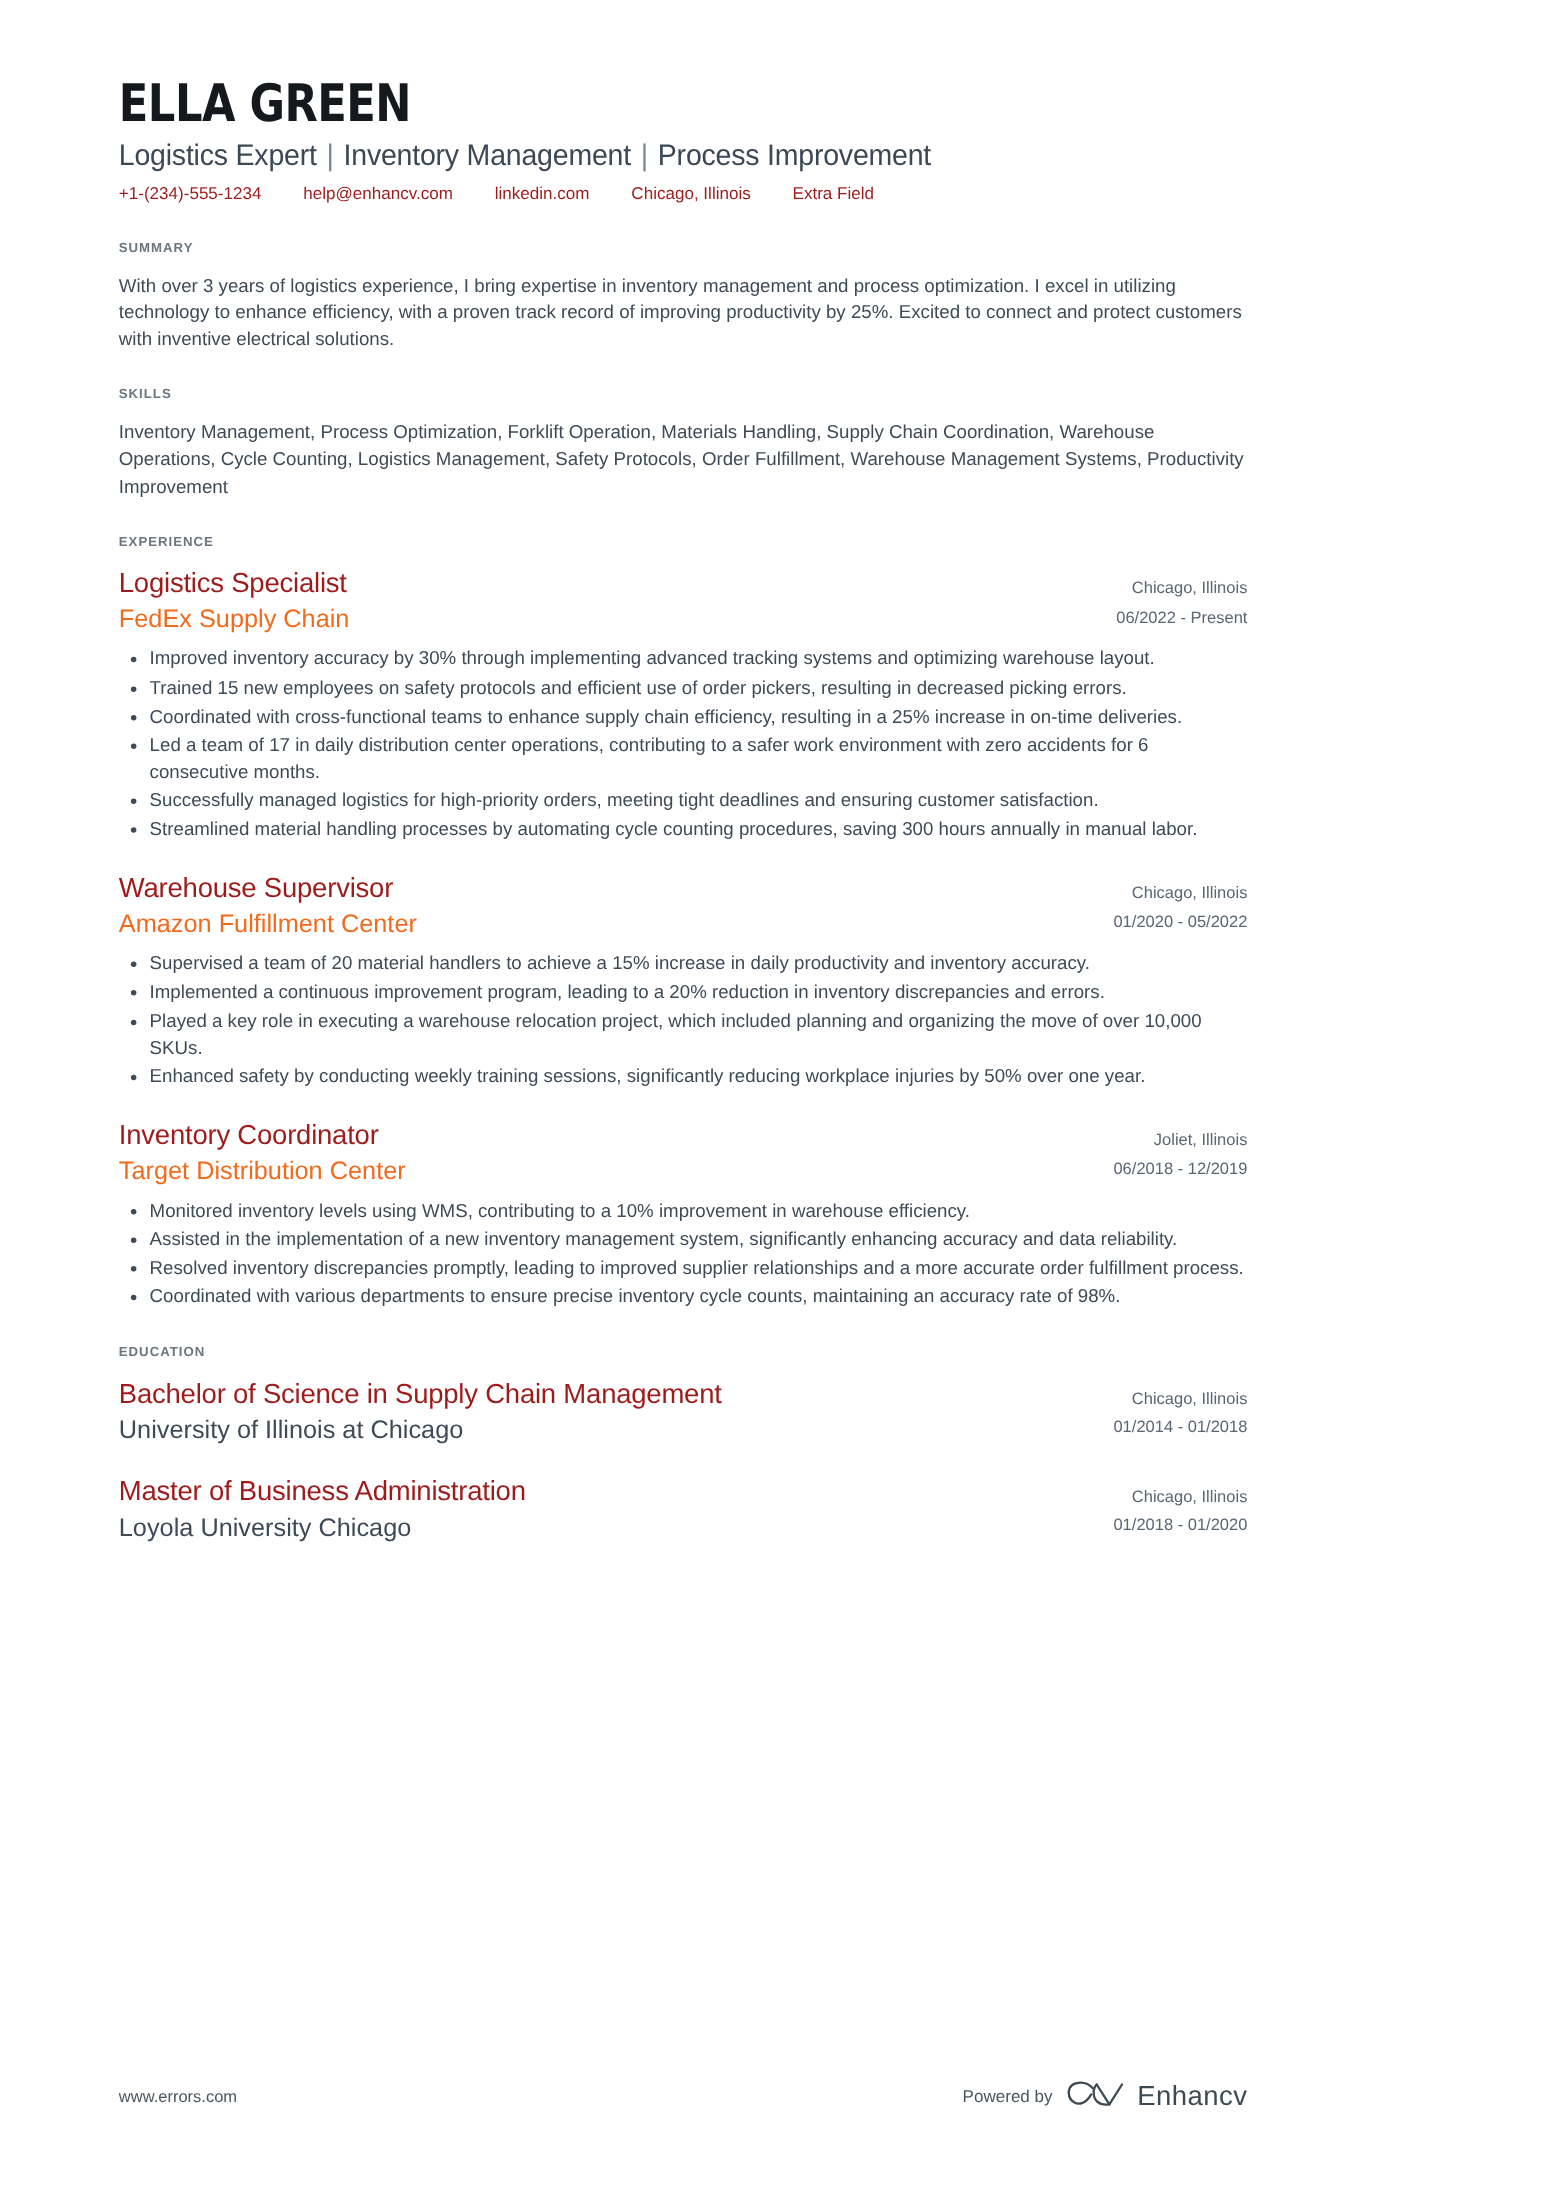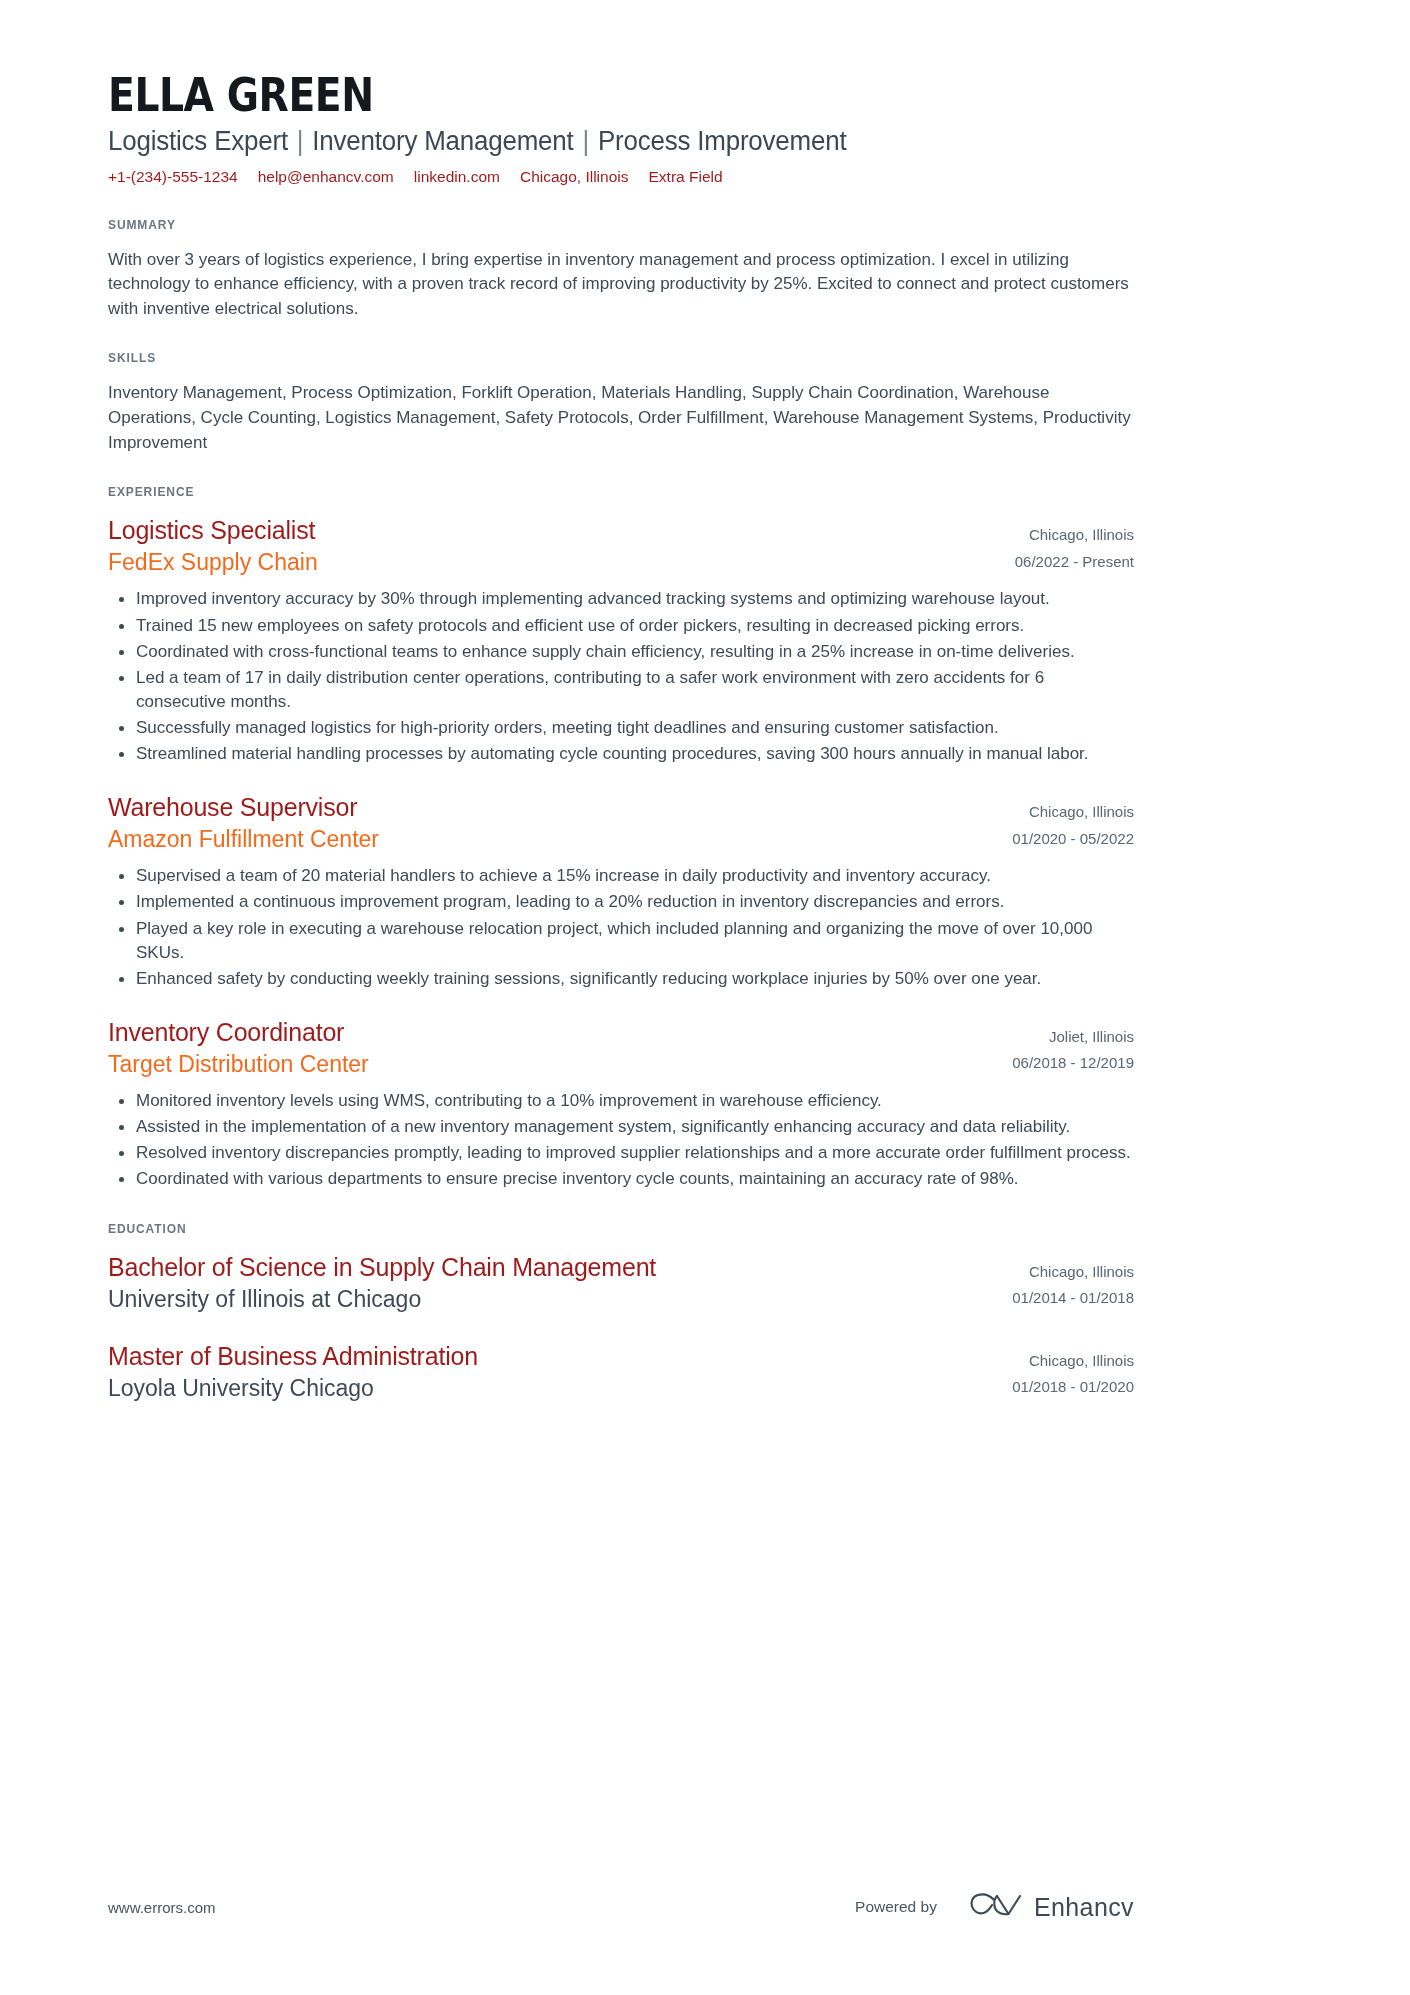--- a/index.html
+++ b/index.html
@@ -53,21 +53,21 @@
   .headline .sep {
     color: #7b8794;
     font-weight: 300;
     padding: 0 2px;
   }
 
   .contact-row {
     display: flex;
     flex-wrap: wrap;
     align-items: baseline;
-    gap: 0;
+    gap: 18px;
     font-size: 15.5px;
     color: #9e1b1b;
     line-height: 1.3;
   }
 
   .contact-item {
     color: #9e1b1b;
     margin-right: 20px;
     white-space: nowrap;
     text-decoration: none;
@@ -176,21 +176,21 @@
 
   .footer-link {
     font-size: 15px;
     color: #49555f;
     text-decoration: none;
   }
 
   .powered {
     display: flex;
     align-items: center;
-    gap: 32px;
+    gap: 12px;
   }
 
   .powered-label {
     font-size: 15.5px;
     color: #49555f;
   }
 
   .brand {
     display: flex;
     align-items: center;

